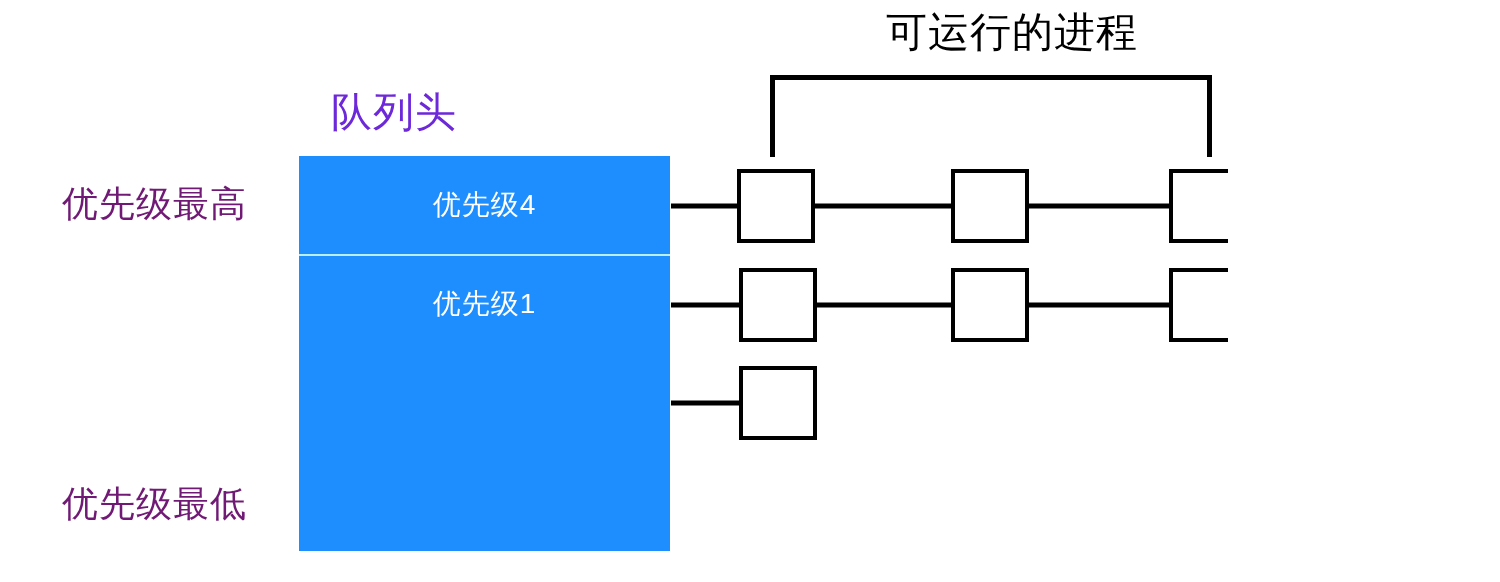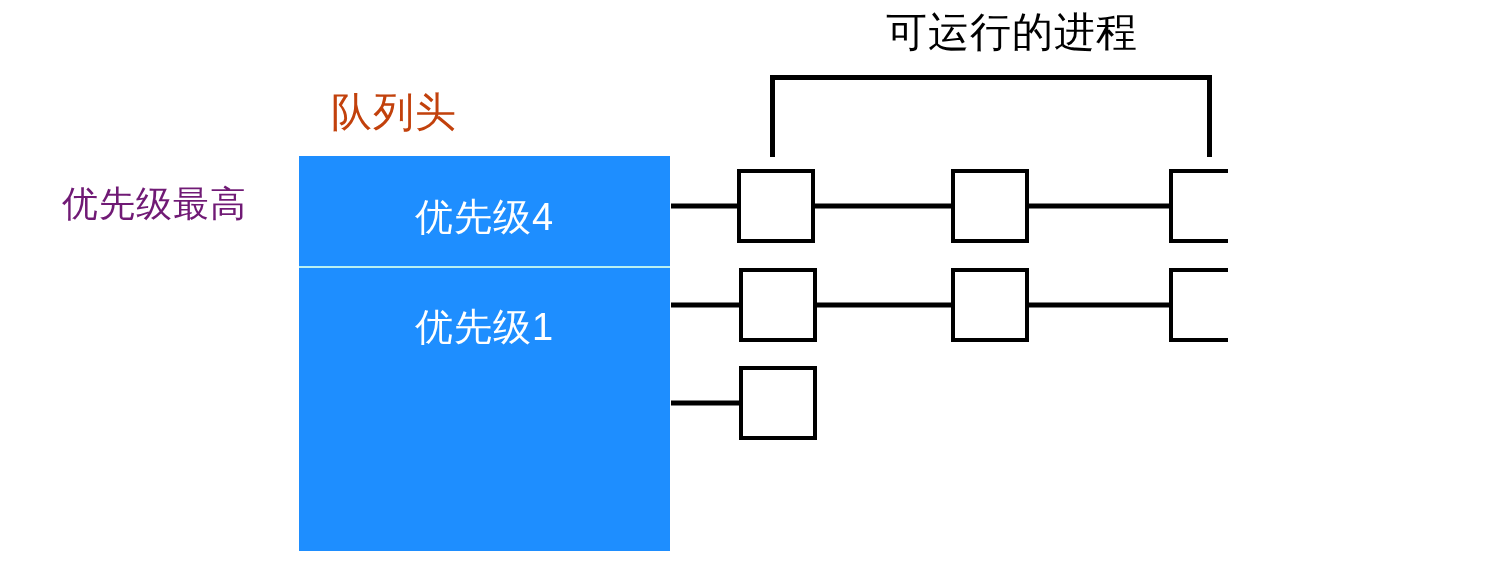--- a/index.html
+++ b/index.html
@@ -28,21 +28,21 @@
     left: 886px;
     top: 12px;
     font-size: 41px;
     color: #000000;
     letter-spacing: 1px;
   }
   .title-queuehead {
     left: 331px;
     top: 92px;
     font-size: 41px;
-    color: #c2410c;
+    color: #6d28d9;
     letter-spacing: 1px;
   }
   .prio-note {
     font-size: 36px;
     color: #701a75;
     font-weight: 500;
     letter-spacing: 1px;
   }
   .prio-note.high { left: 62px; top: 186px; }
   .prio-note.low  { left: 62px; top: 486px; }
@@ -57,24 +57,23 @@
     background: #1E8EFF;
   }
   .queue-cell {
     position: relative;
     box-sizing: border-box;
     height: 100px;
     display: flex;
     align-items: center;
     justify-content: center;
     color: #ffffff;
-    font-size: 38px;
+    font-size: 28px;
     letter-spacing: 1px;
     border-bottom: 2px solid #B9F0F2;
-    margin-top: 12px;
   }
   .queue-cell:last-child {
     height: 95px;
     border-bottom: none;
     border-radius: 20px;
   }
 
   
   #bracket {
     position: absolute;
@@ -131,20 +130,21 @@
 <body>
 
 <div id="canvas">
 
   <div class="label title-runnable">可运行的进程</div>
 
   <div class="label title-queuehead">队列头</div>
 
   <div class="label prio-note high">优先级最高</div>
 
+  <div class="label prio-note low">优先级最低</div>
 
   <div id="bracket">
     <div class="bar"></div>
     <div class="leg left"></div>
     <div class="leg right"></div>
   </div>
 
   <div id="queue-column">
     <div class="queue-cell">
       <span>优先级4</span>

